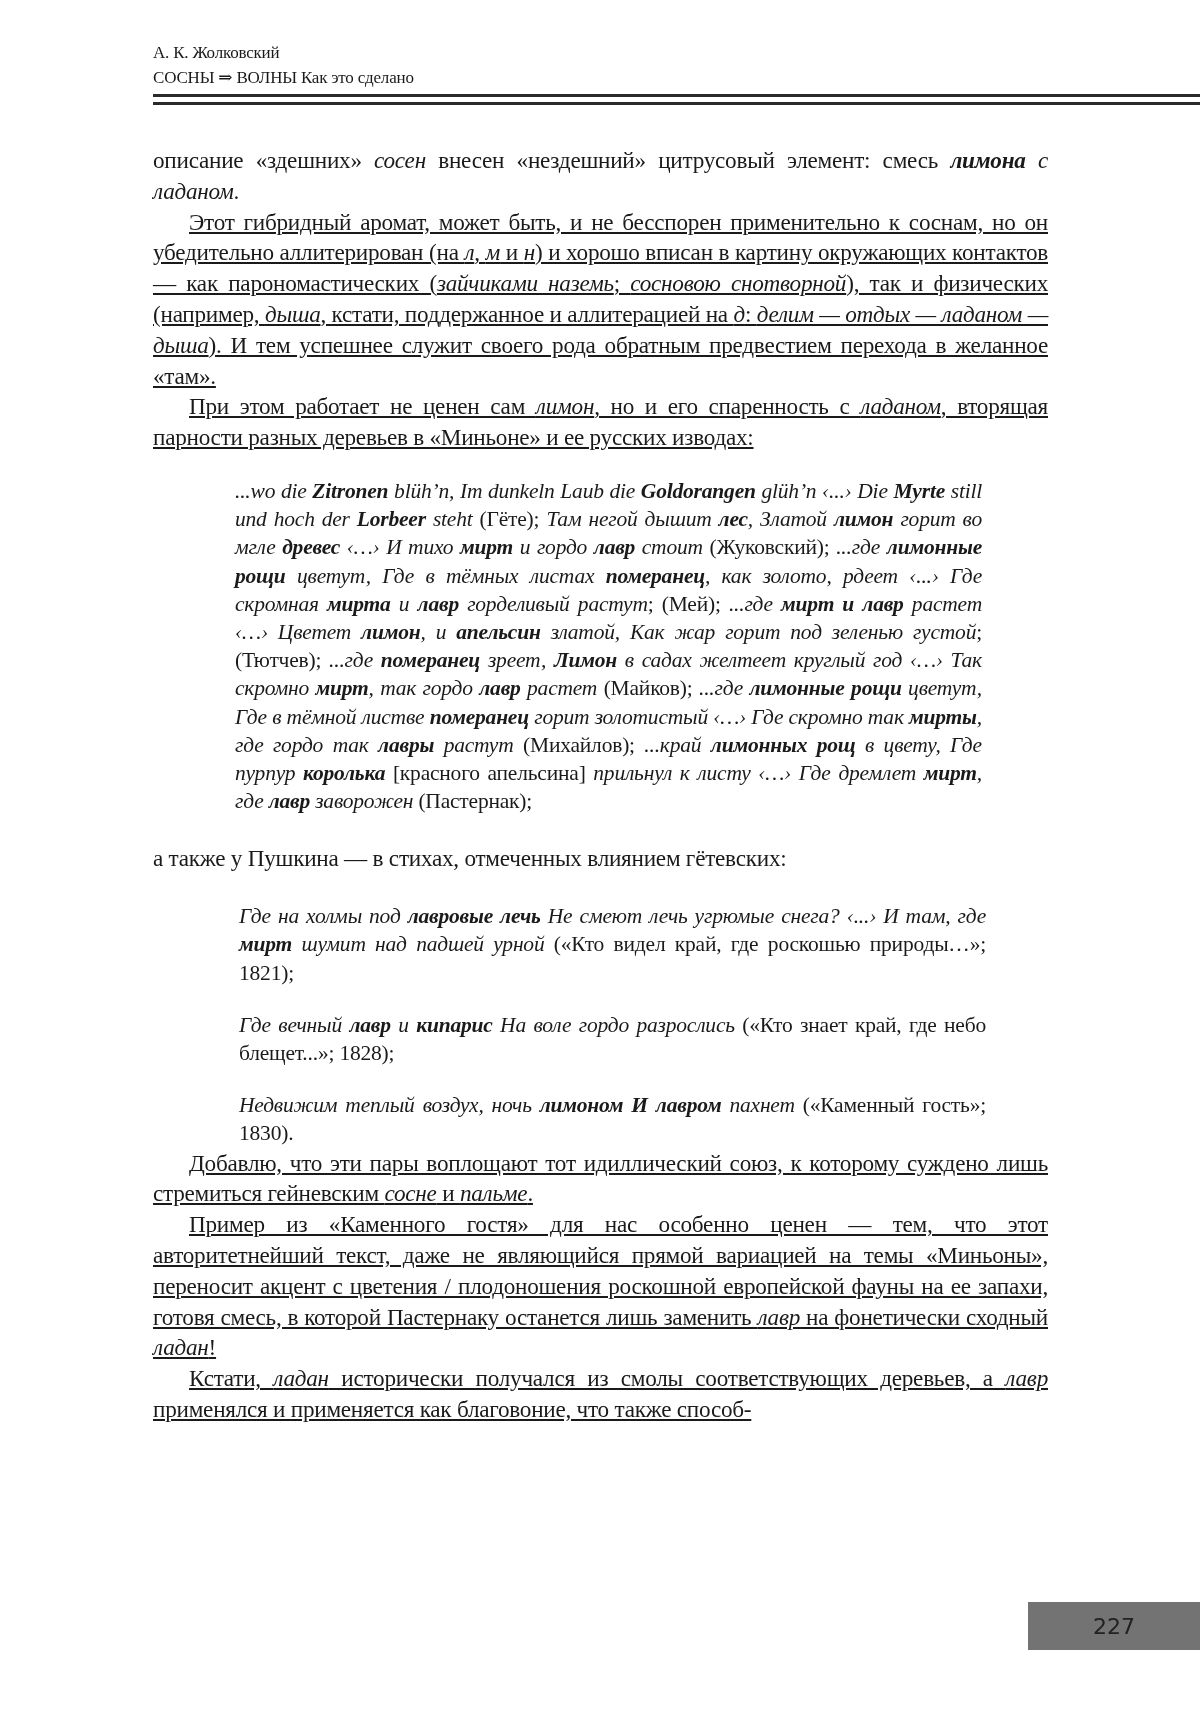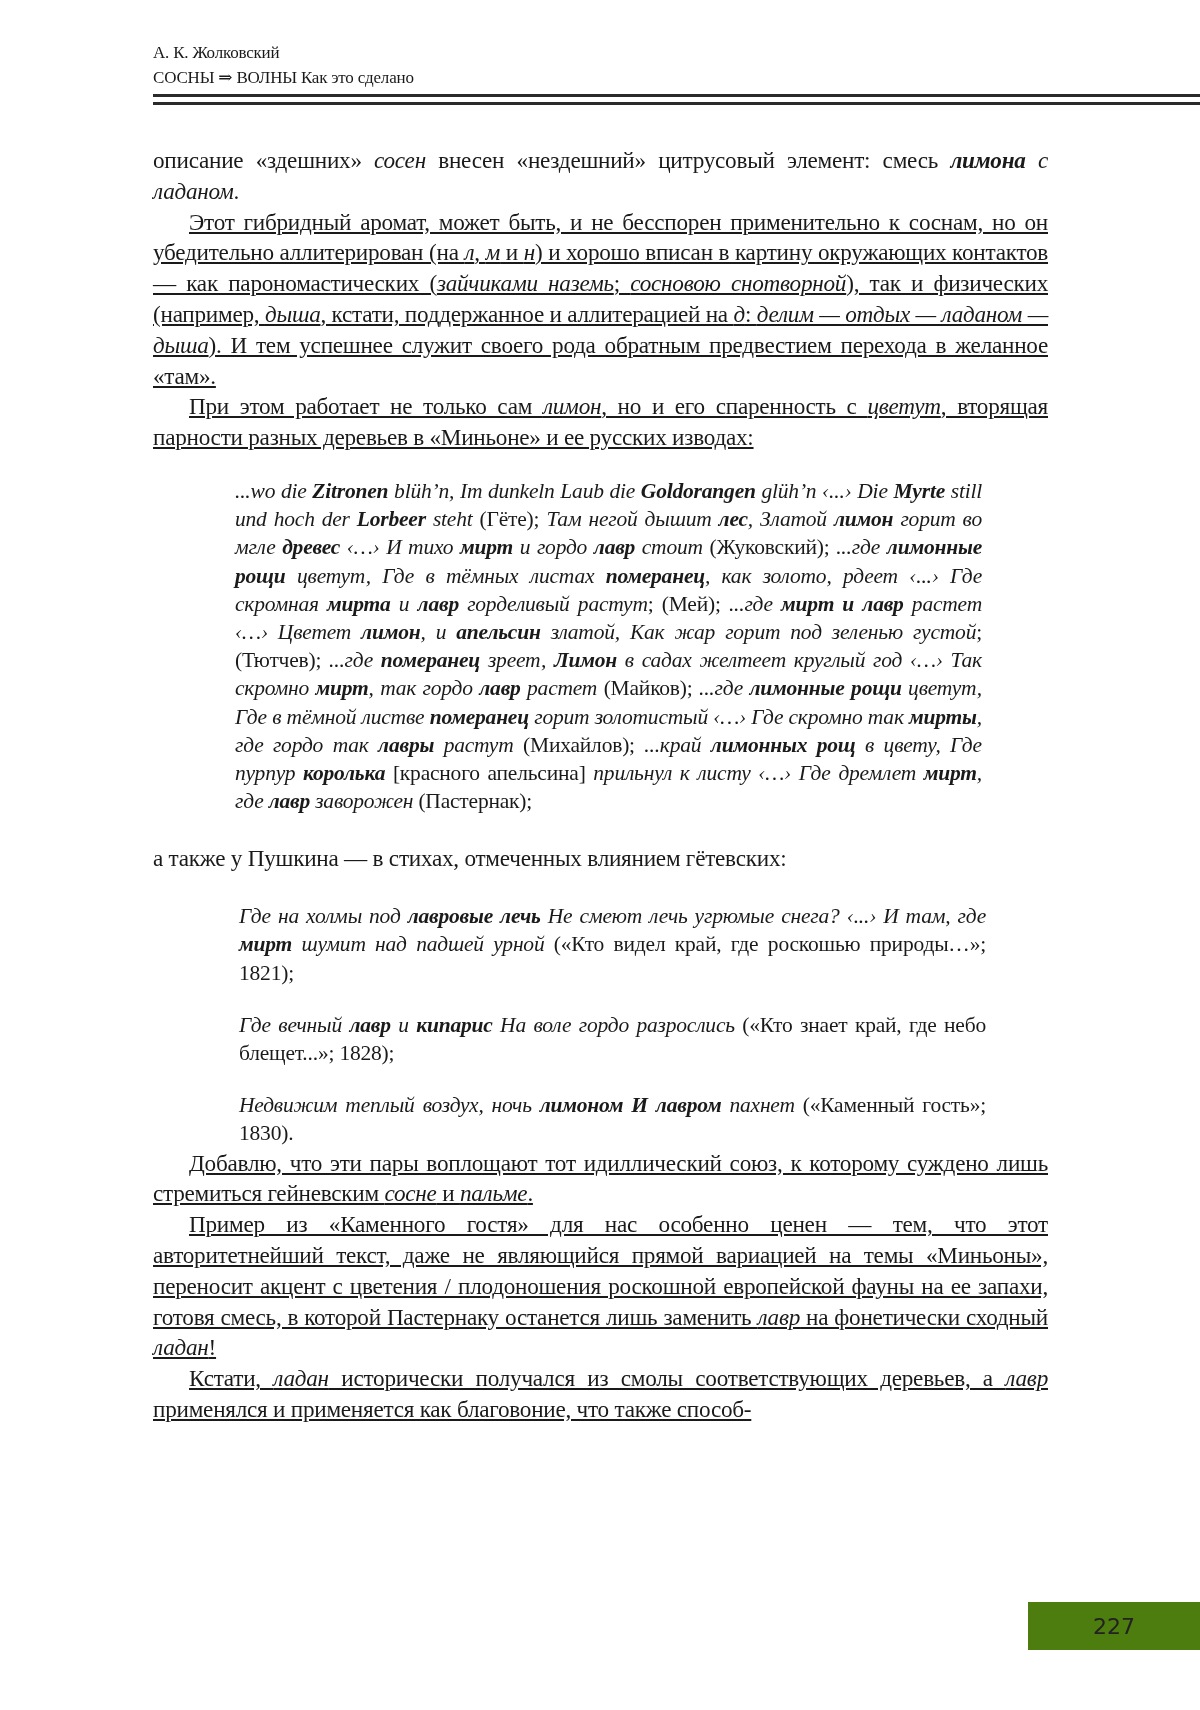--- a/index.html
+++ b/index.html
@@ -27,42 +27,42 @@
     text-align: justify; font-size: 21.5px; line-height: 28.2px; letter-spacing: -0.2px;
   }
   .quote.goethe { margin-top: 24px; margin-bottom: 28px; padding-left: 82px; }
   .quote.pushkin { margin-top: 28px; width: 747px; padding-left: 86px; }
   .quote.pushkin + .quote.pushkin { margin-top: 24px; }
   .quote.last { }
   i { font-style: italic; }
   b { font-weight: bold; }
   .page-num-box {
     position: absolute; left: 1028px; top: 1602px; width: 172px; height: 48px;
-    background: #4d7c0f;
+    background: #737373;
     font-family: "DejaVu Sans", sans-serif; font-size: 22px; color: #222;
     display: flex; align-items: center; justify-content: center;
   }
 </style>
 </head>
 <body>
 
 <div class="running-head">
   <div>А. К. Жолковский</div>
   <div><span>СОСНЫ</span> <span>⇒</span> <span>ВОЛНЫ Как это сделано</span></div>
 </div>
 <div class="rule r1"></div>
 <div class="rule r2"></div>
 
 <div class="main">
 
   <p class="p"><span>описание «здешних» </span><i>сосен</i><span> внесен «нездешний» цитрусовый элемент: смесь </span><b><i>лимона</i></b><i> с ладаном</i><span>.</span></p>
 
   <p class="p indent"><span>Этот гибридный аромат, может быть, и не бесспорен применительно к соснам, но он убедительно аллитерирован (на </span><i>л</i><span>, </span><i>м</i><span> и </span><i>н</i><span>) и хорошо вписан в картину окружающих контактов — как парономастических (</span><i>зайчиками наземь</i><span>; </span><i>сосновою снотворной</i><span>), так и физических (например, </span><i>дыша</i><span>, кстати, поддержанное и аллитерацией на </span><i>д</i><span>: </span><i>делим — отдых — ладаном — дыша</i><span>). И тем успешнее служит своего рода обратным предвестием перехода в желанное «там».</span></p>
 
-  <p class="p indent"><span>При этом работает не только сам </span><i>лимон</i><span>, но и его спаренность с </span><i>цветут</i><span>, вторящая парности разных деревьев в «Миньоне» и ее русских изводах:</span></p>
+  <p class="p indent"><span>При этом работает не ценен сам </span><i>лимон</i><span>, но и его спаренность с </span><i>ладаном</i><span>, вторящая парности разных деревьев в «Миньоне» и ее русских изводах:</span></p>
 
   <p class="quote goethe"><i>...wo die </i><b><i>Zitronen</i></b><i> blüh’n, Im dunkeln Laub die </i><b><i>Goldorangen</i></b><i> glüh’n ‹...› Die </i><b><i>Myrte</i></b><i> still und hoch der </i><b><i>Lorbeer</i></b><i> steht</i><span> (Гёте); </span><i>Там негой дышит </i><b><i>лес</i></b><i>, Златой </i><b><i>лимон</i></b><i> горит во мгле </i><b><i>древес</i></b><i> ‹…› И тихо </i><b><i>мирт</i></b><i> и гордо </i><b><i>лавр</i></b><i> стоит</i><span> (Жуковский); </span><i>...где </i><b><i>лимонные рощи</i></b><i> цветут, Где в тёмных листах </i><b><i>померанец</i></b><i>, как золото, рдеет ‹...› Где скромная </i><b><i>мирта</i></b><i> и </i><b><i>лавр</i></b><i> горделивый растут</i><span>; (Мей); </span><i>...где </i><b><i>мирт и лавр</i></b><i> растет ‹…› Цветет </i><b><i>лимон</i></b><i>, и </i><b><i>апельсин</i></b><i> златой, Как жар горит под зеленью густой</i><span>; (Тютчев); </span><i>...где </i><b><i>померанец</i></b><i> зреет, </i><b><i>Лимон</i></b><i> в садах желтеет круглый год ‹…› Так скромно </i><b><i>мирт</i></b><i>, так гордо </i><b><i>лавр</i></b><i> растет</i><span> (Майков); </span><i>...где </i><b><i>лимонные рощи</i></b><i> цветут, Где в тёмной листве </i><b><i>померанец</i></b><i> горит золотистый ‹…› Где скромно так </i><b><i>мирты</i></b><i>, где гордо так </i><b><i>лавры</i></b><i> растут</i><span> (Михайлов); </span><i>...край </i><b><i>лимонных рощ</i></b><i> в цвету, Где пурпур </i><b><i>королька</i></b><span> [красного апельсина] </span><i>прильнул к листу ‹…› Где дремлет </i><b><i>мирт</i></b><i>, где </i><b><i>лавр</i></b><i> заворожен</i><span> (Пастернак);</span></p>
 
   <p class="p"><span>а также у Пушкина — в стихах, отмеченных влиянием гётевских:</span></p>
 
   <p class="quote pushkin"><i>Где на холмы под </i><b><i>лавровые лечь</i></b><i> Не смеют лечь угрюмые снега? ‹...› И там, где </i><b><i>мирт</i></b><i> шумит над падшей урной</i><span> («Кто видел край, где роскошью природы…»; 1821);</span></p>
 
   <p class="quote pushkin"><i>Где вечный </i><b><i>лавр</i></b><i> и </i><b><i>кипарис</i></b><i> На воле гордо разрослись</i><span> («Кто знает край, где небо блещет...»; 1828);</span></p>
 
   <p class="quote pushkin last"><i>Недвижим теплый воздух, ночь </i><b><i>лимоном И лавром</i></b><i> пахнет</i><span> («Каменный гость»; 1830).</span></p>

